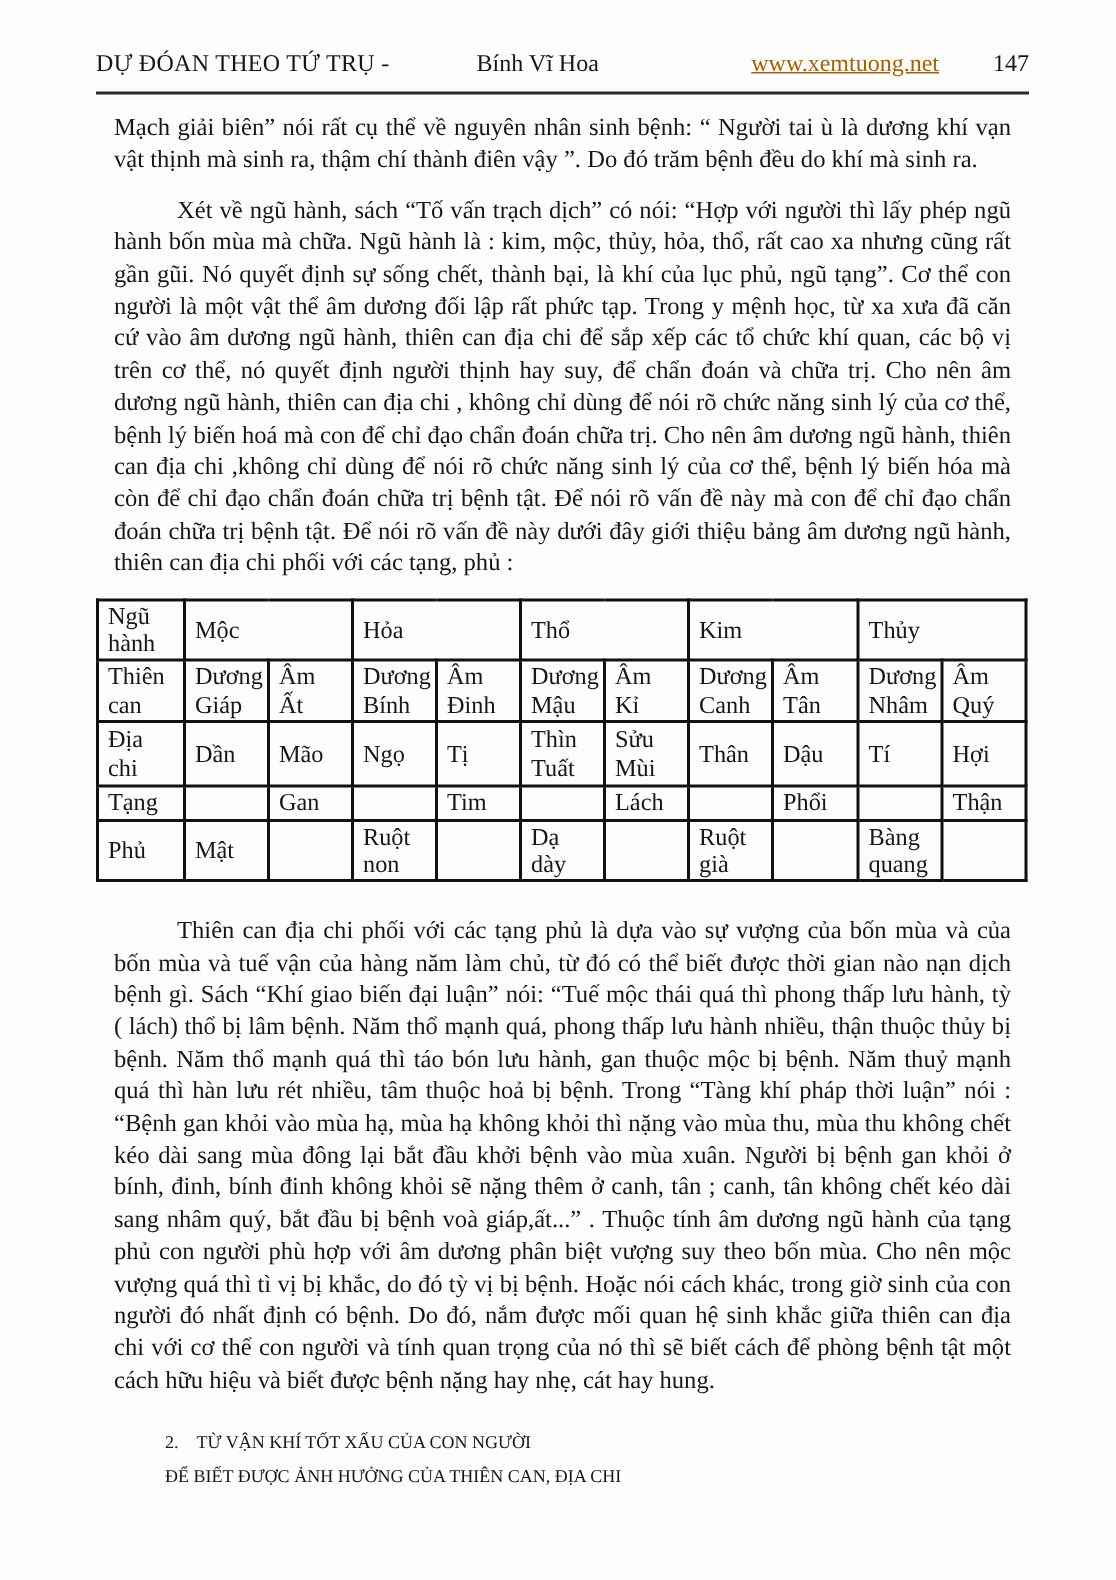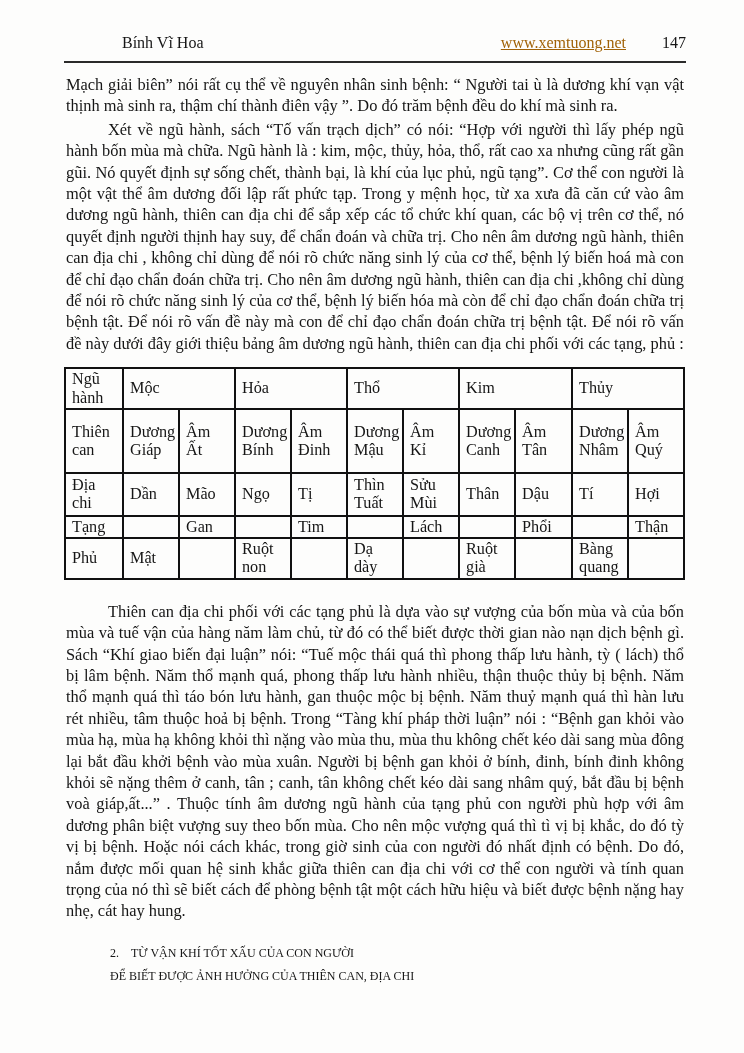--- a/index.html
+++ b/index.html
@@ -19,55 +19,56 @@
     font-size: 16px; white-space: nowrap;
   }
   .hdr .title { letter-spacing: .2px; }
   .hdr .author { margin-left: 58px; }
   .hdr .site { margin-left: auto; text-decoration: underline; color: #a16207; cursor: pointer; }
   .hdr .pagenum { margin-left: 36px; }
   .rule { border: 0; border-top: 2px solid #2a2a2a; margin: 9px 0 0 0; }
 
   
   .body-text { font-size: 16.4px; line-height: 21.4px; text-align: justify; }
-  p.para { margin: 2px; }
+  p.para { margin: 12px; }
   p.para.first { margin-top: 11px; }
   p.para.ind { text-indent: 42px; }
   p.para.after-table { margin-top: 21px; }
 
   
   table.tbl {
     border-collapse: collapse; table-layout: fixed;
     width: 621px; margin: 13px 0 0 0;
   }
   table.tbl td {
     border: 2px solid #111;
     font-size: 16.2px; line-height: 1.13;
     padding: 1px 2px 1px 6px;
     vertical-align: middle;
     white-space: pre-line;
     overflow: hidden;
   }
   tr.r1 { height: 25px; }
-  tr.r2 { height: 64px; margin-left: 27px; }
+  tr.r2 { height: 41px; margin-left: 27px; }
   tr.r3 { height: 43px; border-radius: 16px; }
   tr.r4 { height: 21px; padding-left: 16px; }
   tr.r5 { height: 40px; }
   td.vtop { vertical-align: top; }
 
   
   .sec { margin: 20px 0 0 46px; font-weight: normal; font-size: 12px; line-height: 23px; }
   .sec .num { margin-right: 12px; }
 </style>
 </head>
 <body>
 
 <div class="page">
 
   <div class="hdr">
+    <span class="title">DỰ ĐÓAN THEO TỨ TRỤ -</span>
     <span class="author">Bính Vĩ  Hoa</span>
     <span class="site">www.xemtuong.net</span>
     <span class="pagenum">147</span>
   </div>
   <hr class="rule">
 
   <div class="body-text">
     <p class="para first">Mạch giải biên” nói rất cụ thể về nguyên nhân sinh bệnh: “ Người tai ù là dương khí vạn vật thịnh mà sinh ra, thậm chí thành điên vậy ”. Do đó trăm bệnh đều do khí mà sinh ra.</p>
     <p class="para ind">Xét về ngũ hành, sách “Tố vấn trạch dịch” có nói: “Hợp với người thì lấy phép ngũ hành bốn mùa mà chữa. Ngũ hành là : kim, mộc, thủy, hỏa, thổ, rất cao xa nhưng cũng rất gần gũi. Nó quyết định sự sống chết, thành bại, là khí của lục phủ, ngũ tạng”. Cơ thể con người là một vật thể âm dương đối lập rất phức tạp. Trong y mệnh học, từ xa xưa đã căn cứ vào âm dương ngũ hành, thiên can địa chi để sắp xếp các tổ chức khí quan, các bộ vị trên cơ thể, nó quyết định người thịnh hay suy, để chẩn đoán và chữa trị. Cho nên âm dương ngũ hành, thiên can địa chi , không chỉ dùng để nói rõ chức năng sinh lý của cơ thể, bệnh lý biến hoá mà con để chỉ đạo chẩn đoán  chữa trị. Cho nên âm dương ngũ hành, thiên can địa chi ,không chỉ dùng để nói rõ chức năng sinh lý của cơ thể, bệnh lý biến hóa mà còn để chỉ đạo chẩn đoán chữa trị bệnh tật. Để nói rõ vấn đề này mà con để chỉ đạo chẩn đoán chữa trị bệnh tật. Để nói rõ vấn đề này dưới đây giới thiệu bảng âm dương ngũ hành, thiên can địa chi phối với các tạng, phủ :</p>
 

